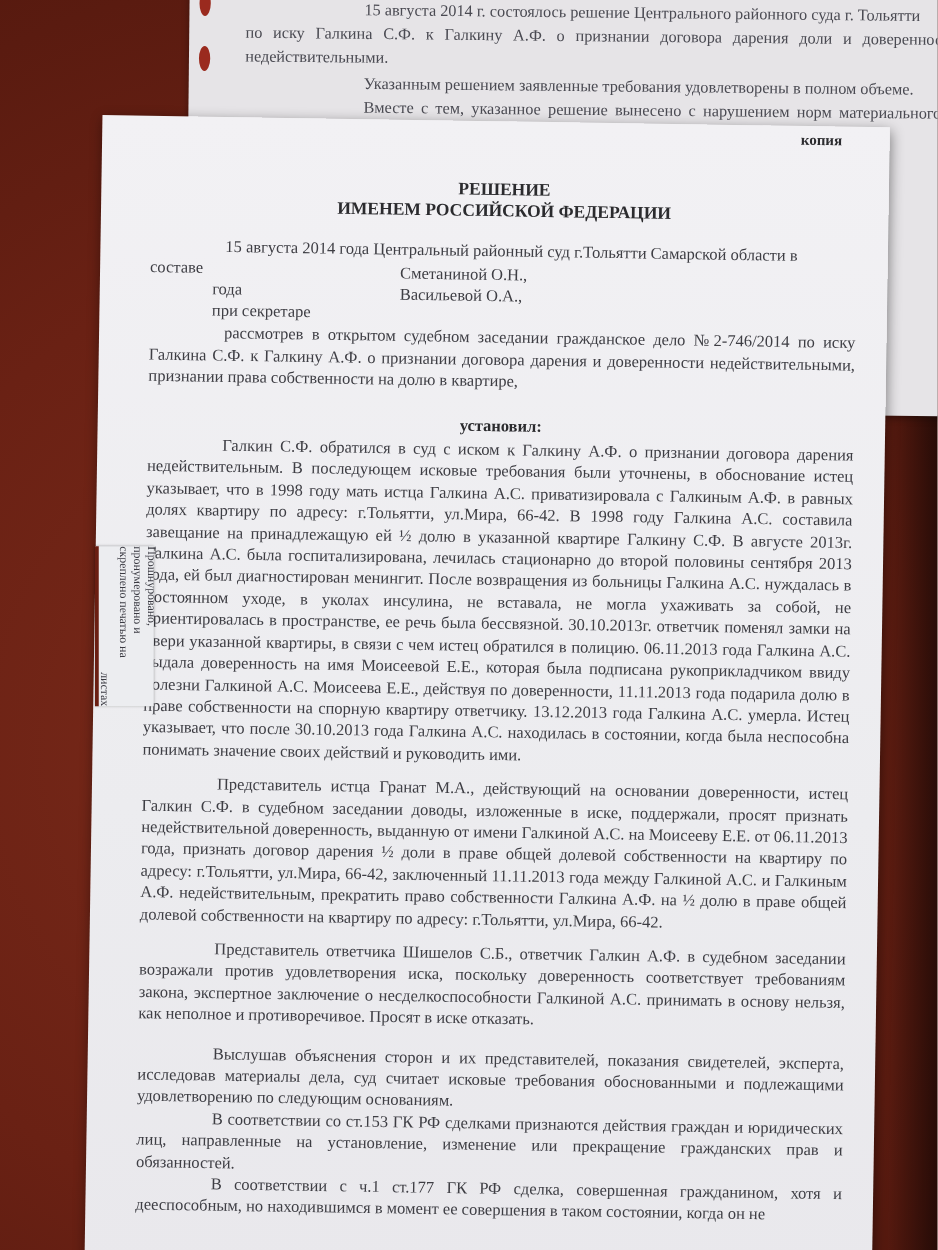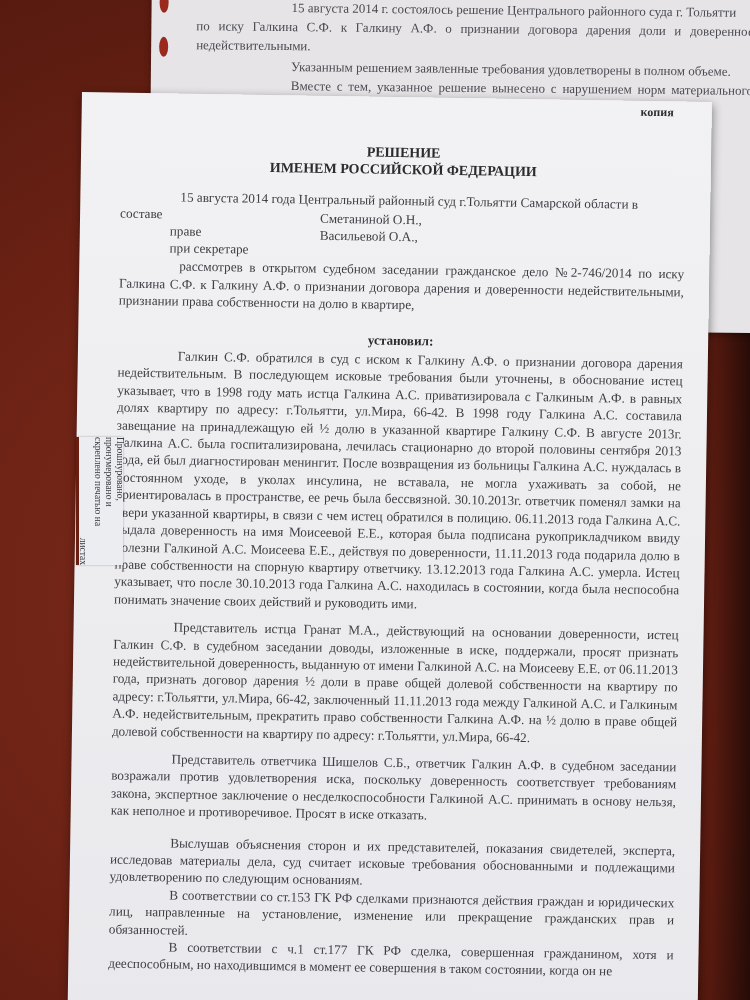--- a/index.html
+++ b/index.html
@@ -85,21 +85,21 @@
     <div class="title-block">
       <div>РЕШЕНИЕ</div>
       <div>ИМЕНЕМ РОССИЙСКОЙ ФЕДЕРАЦИИ</div>
     </div>
 
     <p class="p date-line">15 августа 2014 года  Центральный районный суд г.Тольятти Самарской области  в</p>
 
     <div class="composition">
       <span style="left:0;top:0">составе</span>
       <span style="left:200px;top:2px">Сметаниной О.Н.,</span>
-      <span style="left:50px;top:17px">праве</span>
+      <span style="left:50px;top:17px">года</span>
       <span style="left:200px;top:19px">Васильевой О.А.,</span>
       <span style="left:50px;top:34px">при секретаре</span>
     </div>
 
     <p class="p indent">рассмотрев в открытом судебном заседании гражданское дело №2-746/2014 по иску Галкина С.Ф. к Галкину А.Ф. о признании договора дарения и доверенности недействительными, признании права собственности на долю в квартире,</p>
 
     <div class="established">установил:</div>
 
     <p class="p indent">Галкин С.Ф. обратился в суд с иском к Галкину А.Ф. о признании договора дарения недействительным. В последующем исковые требования были уточнены, в обоснование истец указывает, что в 1998 году мать истца Галкина А.С. приватизировала с Галкиным А.Ф. в равных долях квартиру по адресу: г.Тольятти, ул.Мира, 66-42. В 1998 году Галкина А.С. составила завещание на принадлежащую ей ½ долю в указанной квартире Галкину С.Ф. В августе 2013г. Галкина А.С. была госпитализирована, лечилась стационарно до второй половины сентября 2013 года, ей был диагностирован менингит. После возвращения из больницы Галкина А.С. нуждалась в постоянном уходе, в уколах инсулина, не вставала, не могла ухаживать за собой, не ориентировалась в пространстве, ее речь была бессвязной. 30.10.2013г. ответчик поменял замки на двери указанной квартиры, в связи с чем истец обратился в полицию. 06.11.2013 года Галкина А.С. выдала доверенность на имя Моисеевой Е.Е., которая была подписана рукоприкладчиком ввиду болезни Галкиной А.С. Моисеева Е.Е., действуя по доверенности, 11.11.2013 года подарила долю в праве собственности на спорную квартиру ответчику. 13.12.2013 года Галкина А.С. умерла. Истец указывает, что после 30.10.2013 года Галкина А.С. находилась в состоянии, когда была неспособна понимать значение своих действий и руководить ими.</p>
     <div class="gap"></div>

